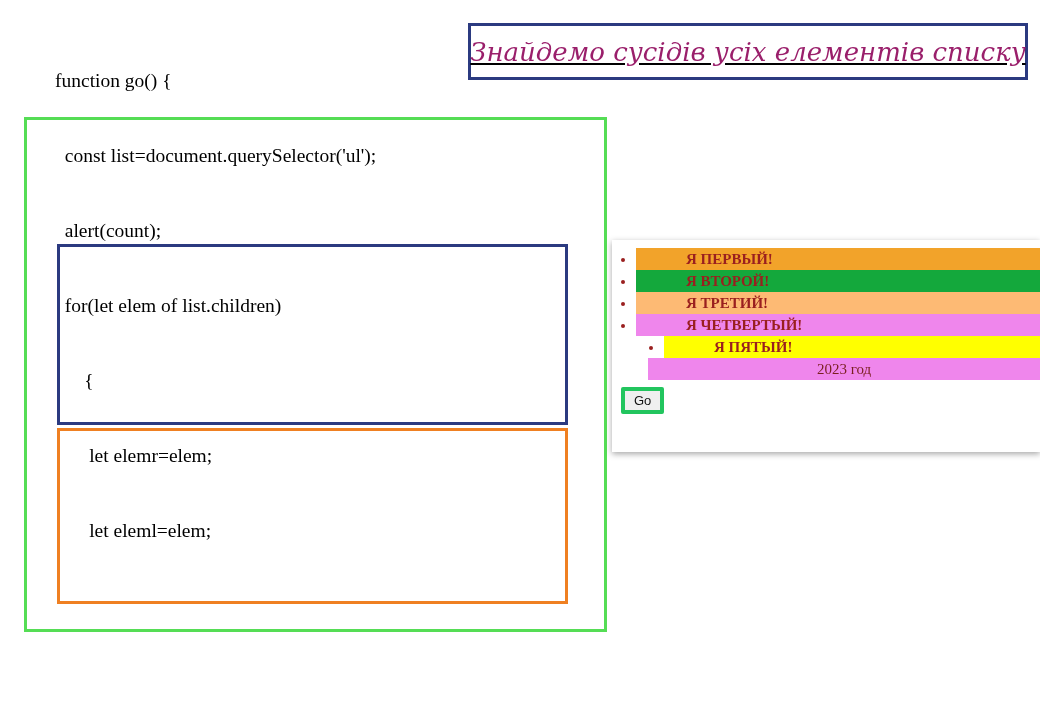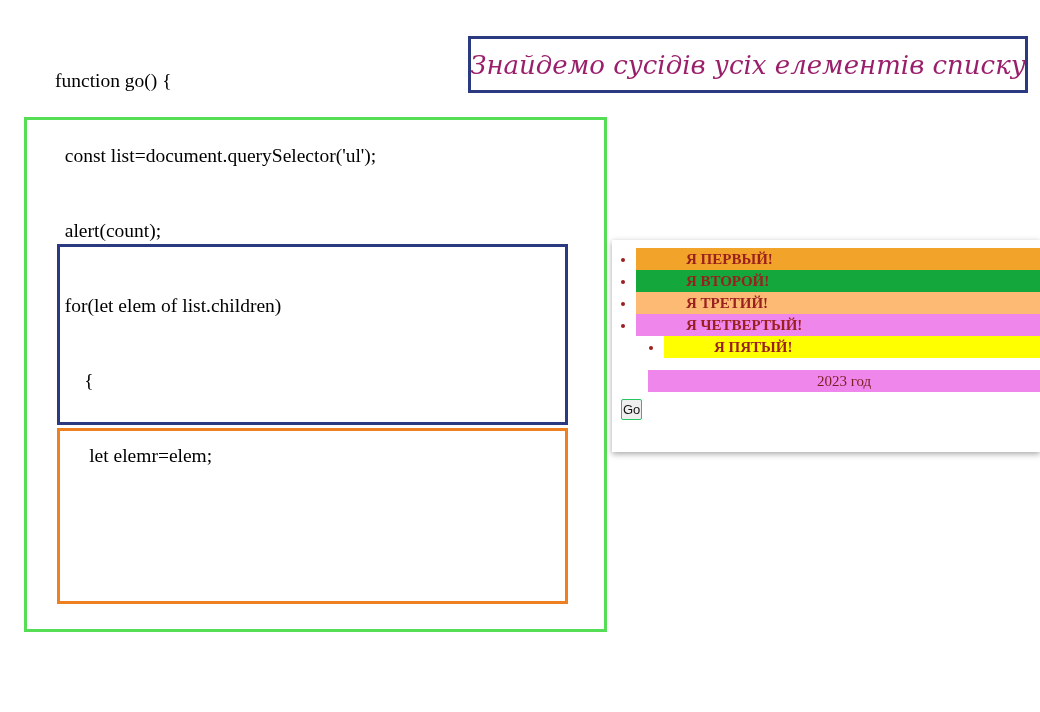--- a/index.html
+++ b/index.html
@@ -53,29 +53,30 @@
     top: 428px;
     width: 511px;
     height: 176px;
     border: 3px solid #ef8022;
   }
 
   
   .banner {
     position: absolute;
     left: 468px;
-    top: 36px;
+    top: 23px;
     width: 560px;
     height: 57px;
     border: 3px solid #2b3a80;
     box-sizing: border-box;
     display: flex;
     align-items: center;
     justify-content: center;
     background: #ffffff;
+    text-decoration: underline;
   }
   .banner-text {
     font-family: "DejaVu Serif", serif;
     font-style: italic;
     font-size: 26px;
     color: #9a1f6b;
     white-space: nowrap;
   }
 
   
@@ -112,36 +113,36 @@
     display: inline-block;
     padding-left: 2px;
   }
   li.li-1 { background: #f2a32a; }
   li.li-2 { background: #14a83c; }
   li.li-3 { background: #fdba74; }
   li.li-4 { background: #ef86ec; }
   li.li-5 { background: #ffff00; margin-left: 28px; }
 
   .year-bar {
-    margin: 12px 0 0 36px;
+    margin: 0 0 0 36px;
     width: 392px;
     background: #ef86ec;
     text-align: center;
     font-size: 15px;
     color: #7a1f1f;
     line-height: 22px;
     height: 22px;
   }
   .go-button {
     margin: 7px 16px 0 9px;
     display: inline-block;
     font-family: "Liberation Sans", sans-serif;
     font-size: 13px;
-    padding: 2px 1px;
-    border: 1px solid #22c55e;
+    padding: 2px 9px;
+    border: 4px solid #22c55e;
     background: #efefef;
     color: #111;
     border-radius: 2px;
   }
 
   
   .edge-strip {
     position: absolute;
     left: 0;
     top: 0;
@@ -163,20 +164,21 @@
   <span class="banner-text">Знайдемо сусідів усіх елементів списку</span>
 </div>
 
 <div class="code">
   <div class="line">function go() {</div>
   <div class="line">  const list=document.querySelector('ul');</div>
   <div class="line">  alert(count);</div>
   <div class="line">  for(let elem of list.children)</div>
   <div class="line">      {</div>
   <div class="line">       let elemr=elem;</div>
+  <div class="line">       let eleml=elem;</div>
   
   
   
   
   
   
   
   
   
   

